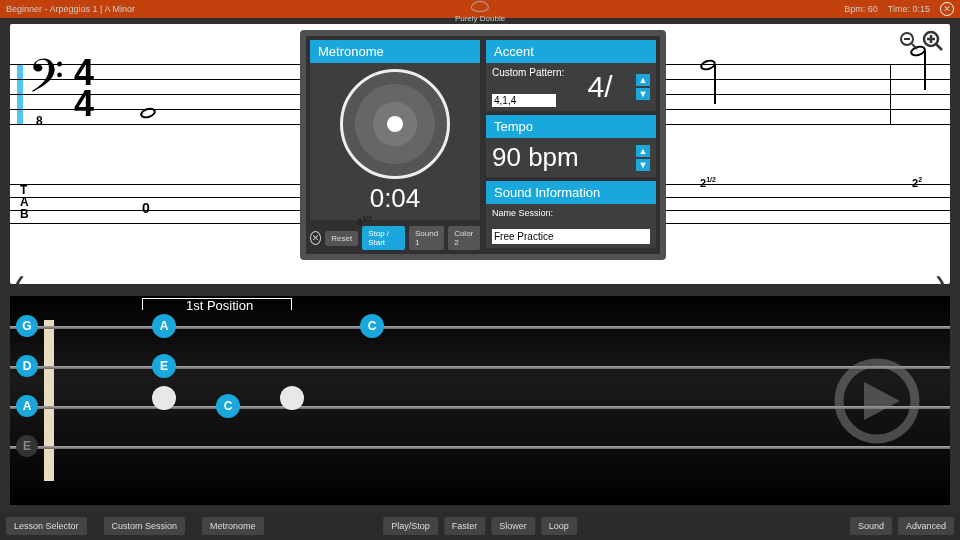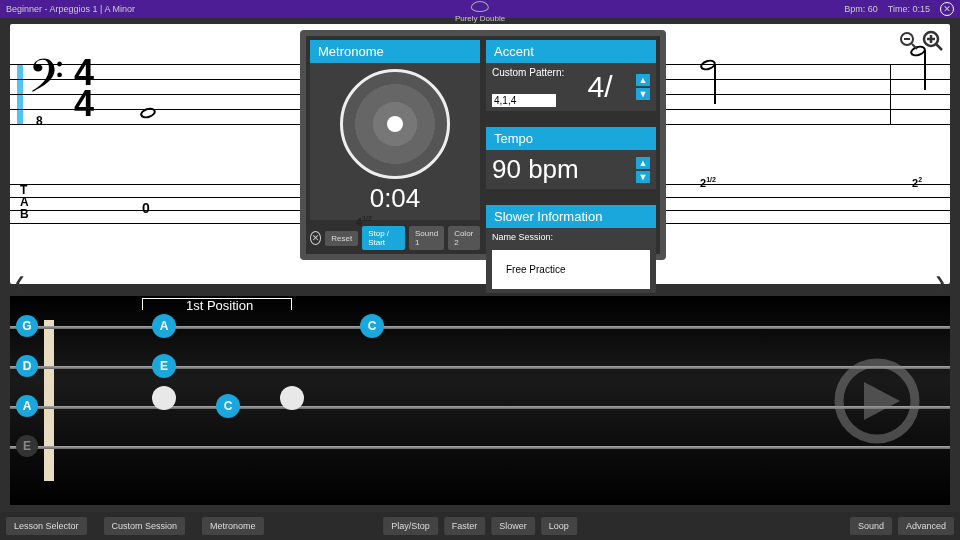--- a/index.html
+++ b/index.html
@@ -1,17 +1,17 @@
 <!DOCTYPE html>
 <html><head>
 <meta charset="utf-8">
 <style>
 *{margin:0;padding:0;box-sizing:border-box;font-family:"Segoe UI",Arial,sans-serif}
 body{width:960px;height:540px;background:#2f2f2f;overflow:hidden;position:relative}
-.topbar{height:18px;background:#4c1d95;color:#ccc;font-size:9px;display:flex;align-items:center;padding:8px 6px;justify-content:space-between}
+.topbar{height:18px;background:#c2410c;color:#ccc;font-size:9px;display:flex;align-items:center;padding:8px 6px;justify-content:space-between}
 .topbar .right{display:flex;align-items:center;gap:10px}
 .x-circle{width:14px;height:14px;border:1.5px solid #fff;border-radius:50%;display:flex;align-items:center;justify-content:center;font-size:9px;cursor:pointer}
 .logo{position:absolute;left:50%;transform:translateX(-50%);top:1px;font-size:8px;color:#ccc;text-align:center}
 .logo .oval{display:inline-block;width:18px;height:11px;border:1px solid #aaa;border-radius:50% 50% 50% 50%/60% 60% 40% 40%}
 
 .score{position:absolute;top:24px;left:10px;right:10px;height:260px;background:#fff;border-radius:2px}
 .staff{position:absolute;top:40px;left:0;right:0;height:60px}
 .staff-line{position:absolute;left:0;right:0;height:1px;background:#000}
 .clef{position:absolute;left:18px;top:30px;font-size:56px;font-family:serif;line-height:1}
 .clef8{position:absolute;left:26px;top:90px;font-size:12px;font-weight:bold}
@@ -25,21 +25,21 @@
 .zoom-btns{position:absolute;right:6px;top:6px;display:flex;gap:2px}
 .zbtn{width:22px;height:22px;display:flex;align-items:center;justify-content:center;cursor:pointer}
 .nav-chev{position:absolute;top:250px;font-size:14px;color:#333;cursor:pointer}
 .nav-chev.l{left:4px}
 .nav-chev.r{right:4px}
 .frac-sup{position:absolute;font-size:11px;font-weight:bold}
 .frac-sup sup{font-size:7px}
 
 .popup{position:absolute;top:30px;left:300px;width:366px;height:230px;background:#303030;border:6px solid #505050;border-radius:4px;display:flex;gap:6px;padding:4px}
 .p-left{flex:1;display:flex;flex-direction:column}
-.p-right{flex:1;display:flex;flex-direction:column;gap:16px}
+.p-right{flex:1;display:flex;flex-direction:column;gap:4px}
 .p-hdr{background:#1aa8dc;color:#fff;font-size:13px;padding:4px 8px}
 .metro-box{background:#3e3e3e;flex:1;display:flex;flex-direction:column;align-items:center;justify-content:center;position:relative}
 .metro-ring{width:110px;height:110px;border:3px solid #eee;border-radius:50%;display:flex;align-items:center;justify-content:center;background:radial-gradient(circle,#777 0 22px,#666 22px 40px,#555 40px 100%)}
 .metro-dot{width:16px;height:16px;background:#fff;border-radius:50%}
 .metro-time{color:#fff;font-size:26px;font-weight:300;margin-top:4px}
 .p-ctrl{display:flex;gap:4px;align-items:center;margin-top:6px}
 .p-ctrl .btn{background:#555;color:#ddd;font-size:8px;padding:3px 6px;cursor:pointer;border-radius:2px}
 .p-ctrl .btn.active{background:#1aa8dc;color:#fff}
 .p-sec{display:flex;flex-direction:column}
 .p-body{background:#3e3e3e;padding:4px 6px;color:#fff;font-size:10px}
@@ -47,21 +47,21 @@
 .p-body input{width:64px;font-size:10px;padding:1px 2px;border:none}
 .accent-row{display:flex;justify-content:space-between;align-items:center}
 .big4{font-size:30px;color:#fff;font-weight:300}
 .spin{display:flex;flex-direction:column;gap:2px}
 .spin div{width:14px;height:12px;background:#1aa8dc;color:#fff;text-align:center;font-size:9px;line-height:12px;cursor:pointer}
 .tempo-row{display:flex;justify-content:space-between;align-items:center}
 .tempo-val{color:#fff;font-size:26px;font-weight:300}
 .tinfo-body{background:#3e3e3e;padding:4px 6px;display:flex;gap:8px}
 .tcol{flex:1}
 .tcol label{color:#fff;font-size:9px;display:block;margin-bottom:8px}
-.tcol input{width:100%;font-size:10px;padding:14px;border:none}
+.tcol input{width:100%;font-size:10px;padding:2px;border:none}
 
 .fret{position:absolute;top:296px;left:10px;right:10px;bottom:35px;background:linear-gradient(#000,#1a1a1a 40%,#000)}
 .string{position:absolute;left:0;right:0;height:3px;background:linear-gradient(#aaa,#666)}
 .nut{position:absolute;left:34px;top:24px;bottom:24px;width:10px;background:#e8dcc0}
 .open-note{position:absolute;width:22px;height:22px;border-radius:50%;display:flex;align-items:center;justify-content:center;color:#fff;font-size:12px;font-weight:bold}
 .open-note.on{background:#1aa8dc}
 .open-note.off{background:#333;color:#888}
 .fret-note{position:absolute;width:24px;height:24px;border-radius:50%;display:flex;align-items:center;justify-content:center;font-size:12px;font-weight:bold}
 .fret-note.blue{background:#1aa8dc;color:#fff}
 .fret-note.white{background:#e8e8e8}
@@ -173,21 +173,21 @@
       <div class="p-hdr">Tempo</div>
       <div class="p-body tempo-row">
         <span class="tempo-val">90 bpm</span>
         <div class="spin">
             <div>▲</div>
             <div>▼</div>
           </div>
       </div>
     </div>
     <div class="p-sec">
-      <div class="p-hdr">Slower Information</div>
+      <div class="p-hdr">Sound Information</div>
       <div class="tinfo-body">
         <div class="tcol"><label>Name Session:</label><input value="Free Practice" style=""></div>
       </div>
     </div>
   </div>
 </div>
 
 <div class="fret">
   <div class="pos-bracket" style="left:132px;top:2px;width:150px;height:12px"></div>
   <div class="pos-label" style="position:absolute;left:176px;top:2px">1st Position</div>

